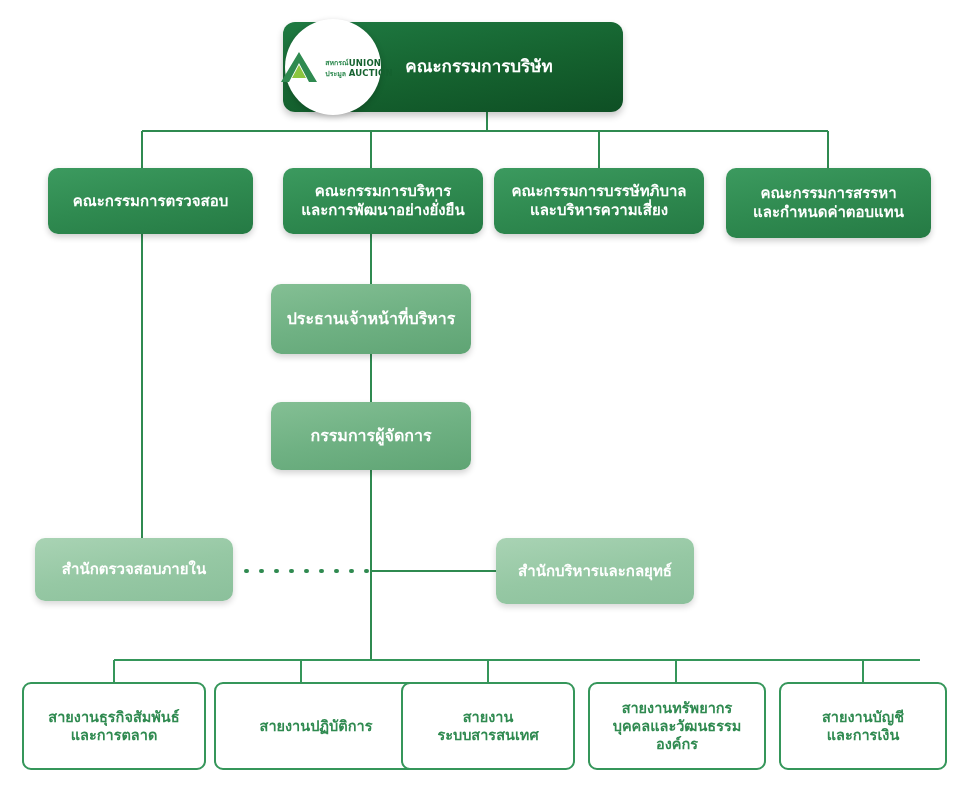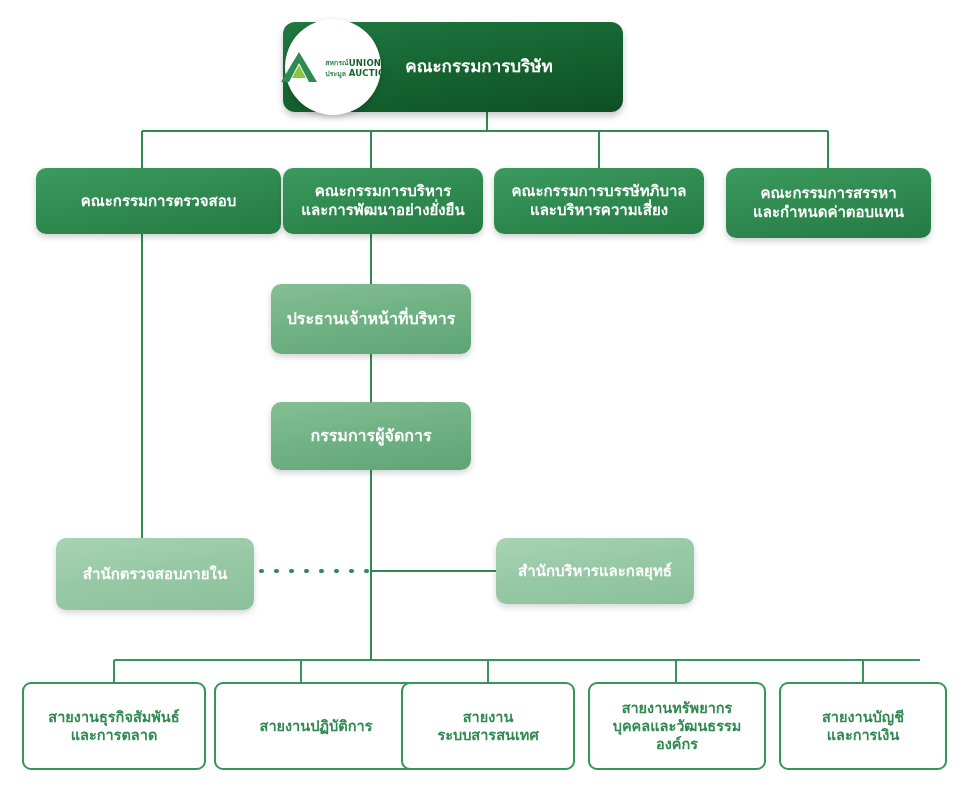--- a/index.html
+++ b/index.html
@@ -161,21 +161,21 @@
     <span class="mark">
       <svg width="52" height="36" viewBox="0 0 52 36">
         <path d="M26 3 L44 33 L36 33 L26 14 L16 33 L8 33 Z" fill="#2f8a50"></path>
         <path d="M26 16 L33 29 L19 29 Z" fill="#8cc63f"></path>
       </svg>
     </span>
     <span class="logo-top">สหกรณ์ประมูล</span>
     <span class="logo-bottom">UNION AUCTION</span>
   </div>
 
-  <div class="node committee" style="left:36px; top:168px; width:245px; height:66px;">
+  <div class="node committee" style="left:48px; top:168px; width:205px; height:66px;">
     <span class="label">คณะกรรมการตรวจสอบ</span>
   </div>
 
   <div class="node committee" style="left:283px; top:168px; width:200px; height:66px;">
     <span class="label">คณะกรรมการบริหาร
 และการพัฒนาอย่างยั่งยืน</span>
   </div>
 
   <div class="node committee" style="left:494px; top:168px; width:210px; height:66px;">
     <span class="label">คณะกรรมการบรรษัทภิบาล
@@ -188,21 +188,21 @@
   </div>
 
   <div class="node exec" style="left:271px; top:284px; width:200px; height:70px;">
     <span class="label">ประธานเจ้าหน้าที่บริหาร</span>
   </div>
 
   <div class="node exec" style="left:271px; top:402px; width:200px; height:68px;">
     <span class="label">กรรมการผู้จัดการ</span>
   </div>
 
-  <div class="node office" style="left:56px; top:538px; width:198px; height:72px;">
+  <div class="node office" style="left:35px; top:538px; width:198px; height:63px;">
     <span class="label">สำนักตรวจสอบภายใน</span>
   </div>
 
   <div class="node office" style="left:496px; top:538px; width:198px; height:66px;">
     <span class="label">สำนักบริหารและกลยุทธ์</span>
   </div>
 
   <div class="node division" style="left:22px; top:682px; width:184px; height:88px;">
     <span class="label">สายงานธุรกิจสัมพันธ์
 และการตลาด</span>

